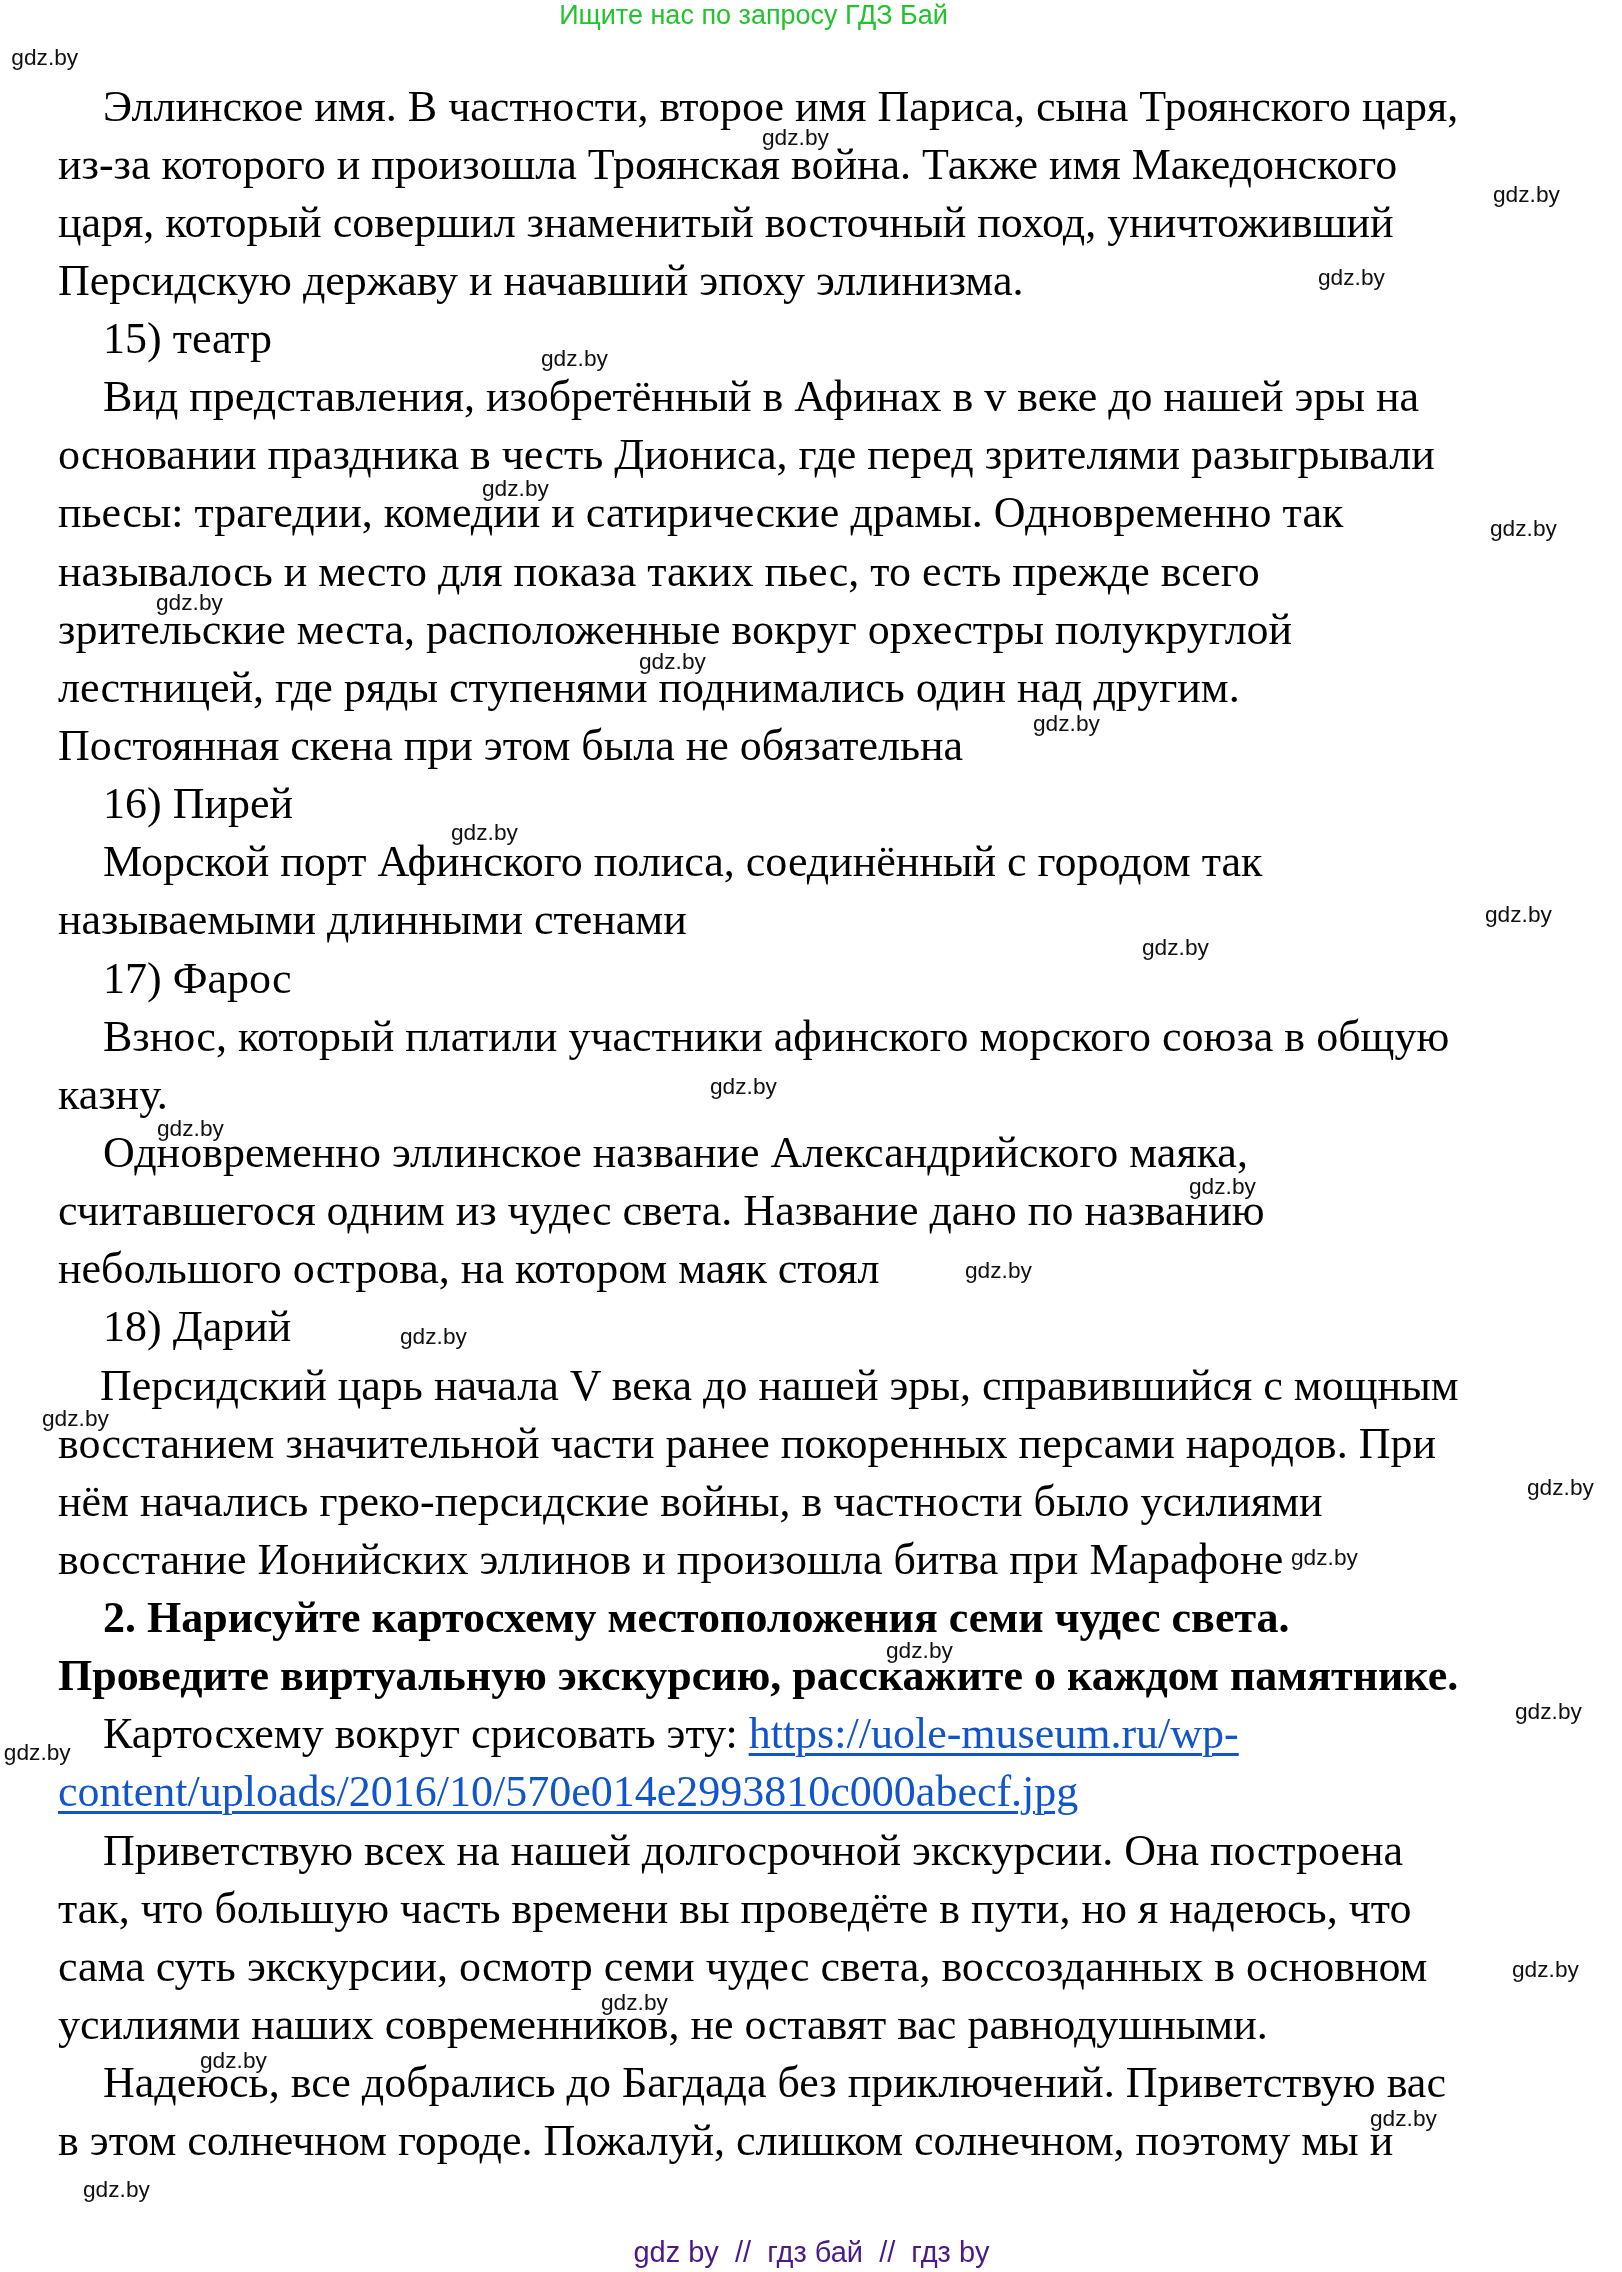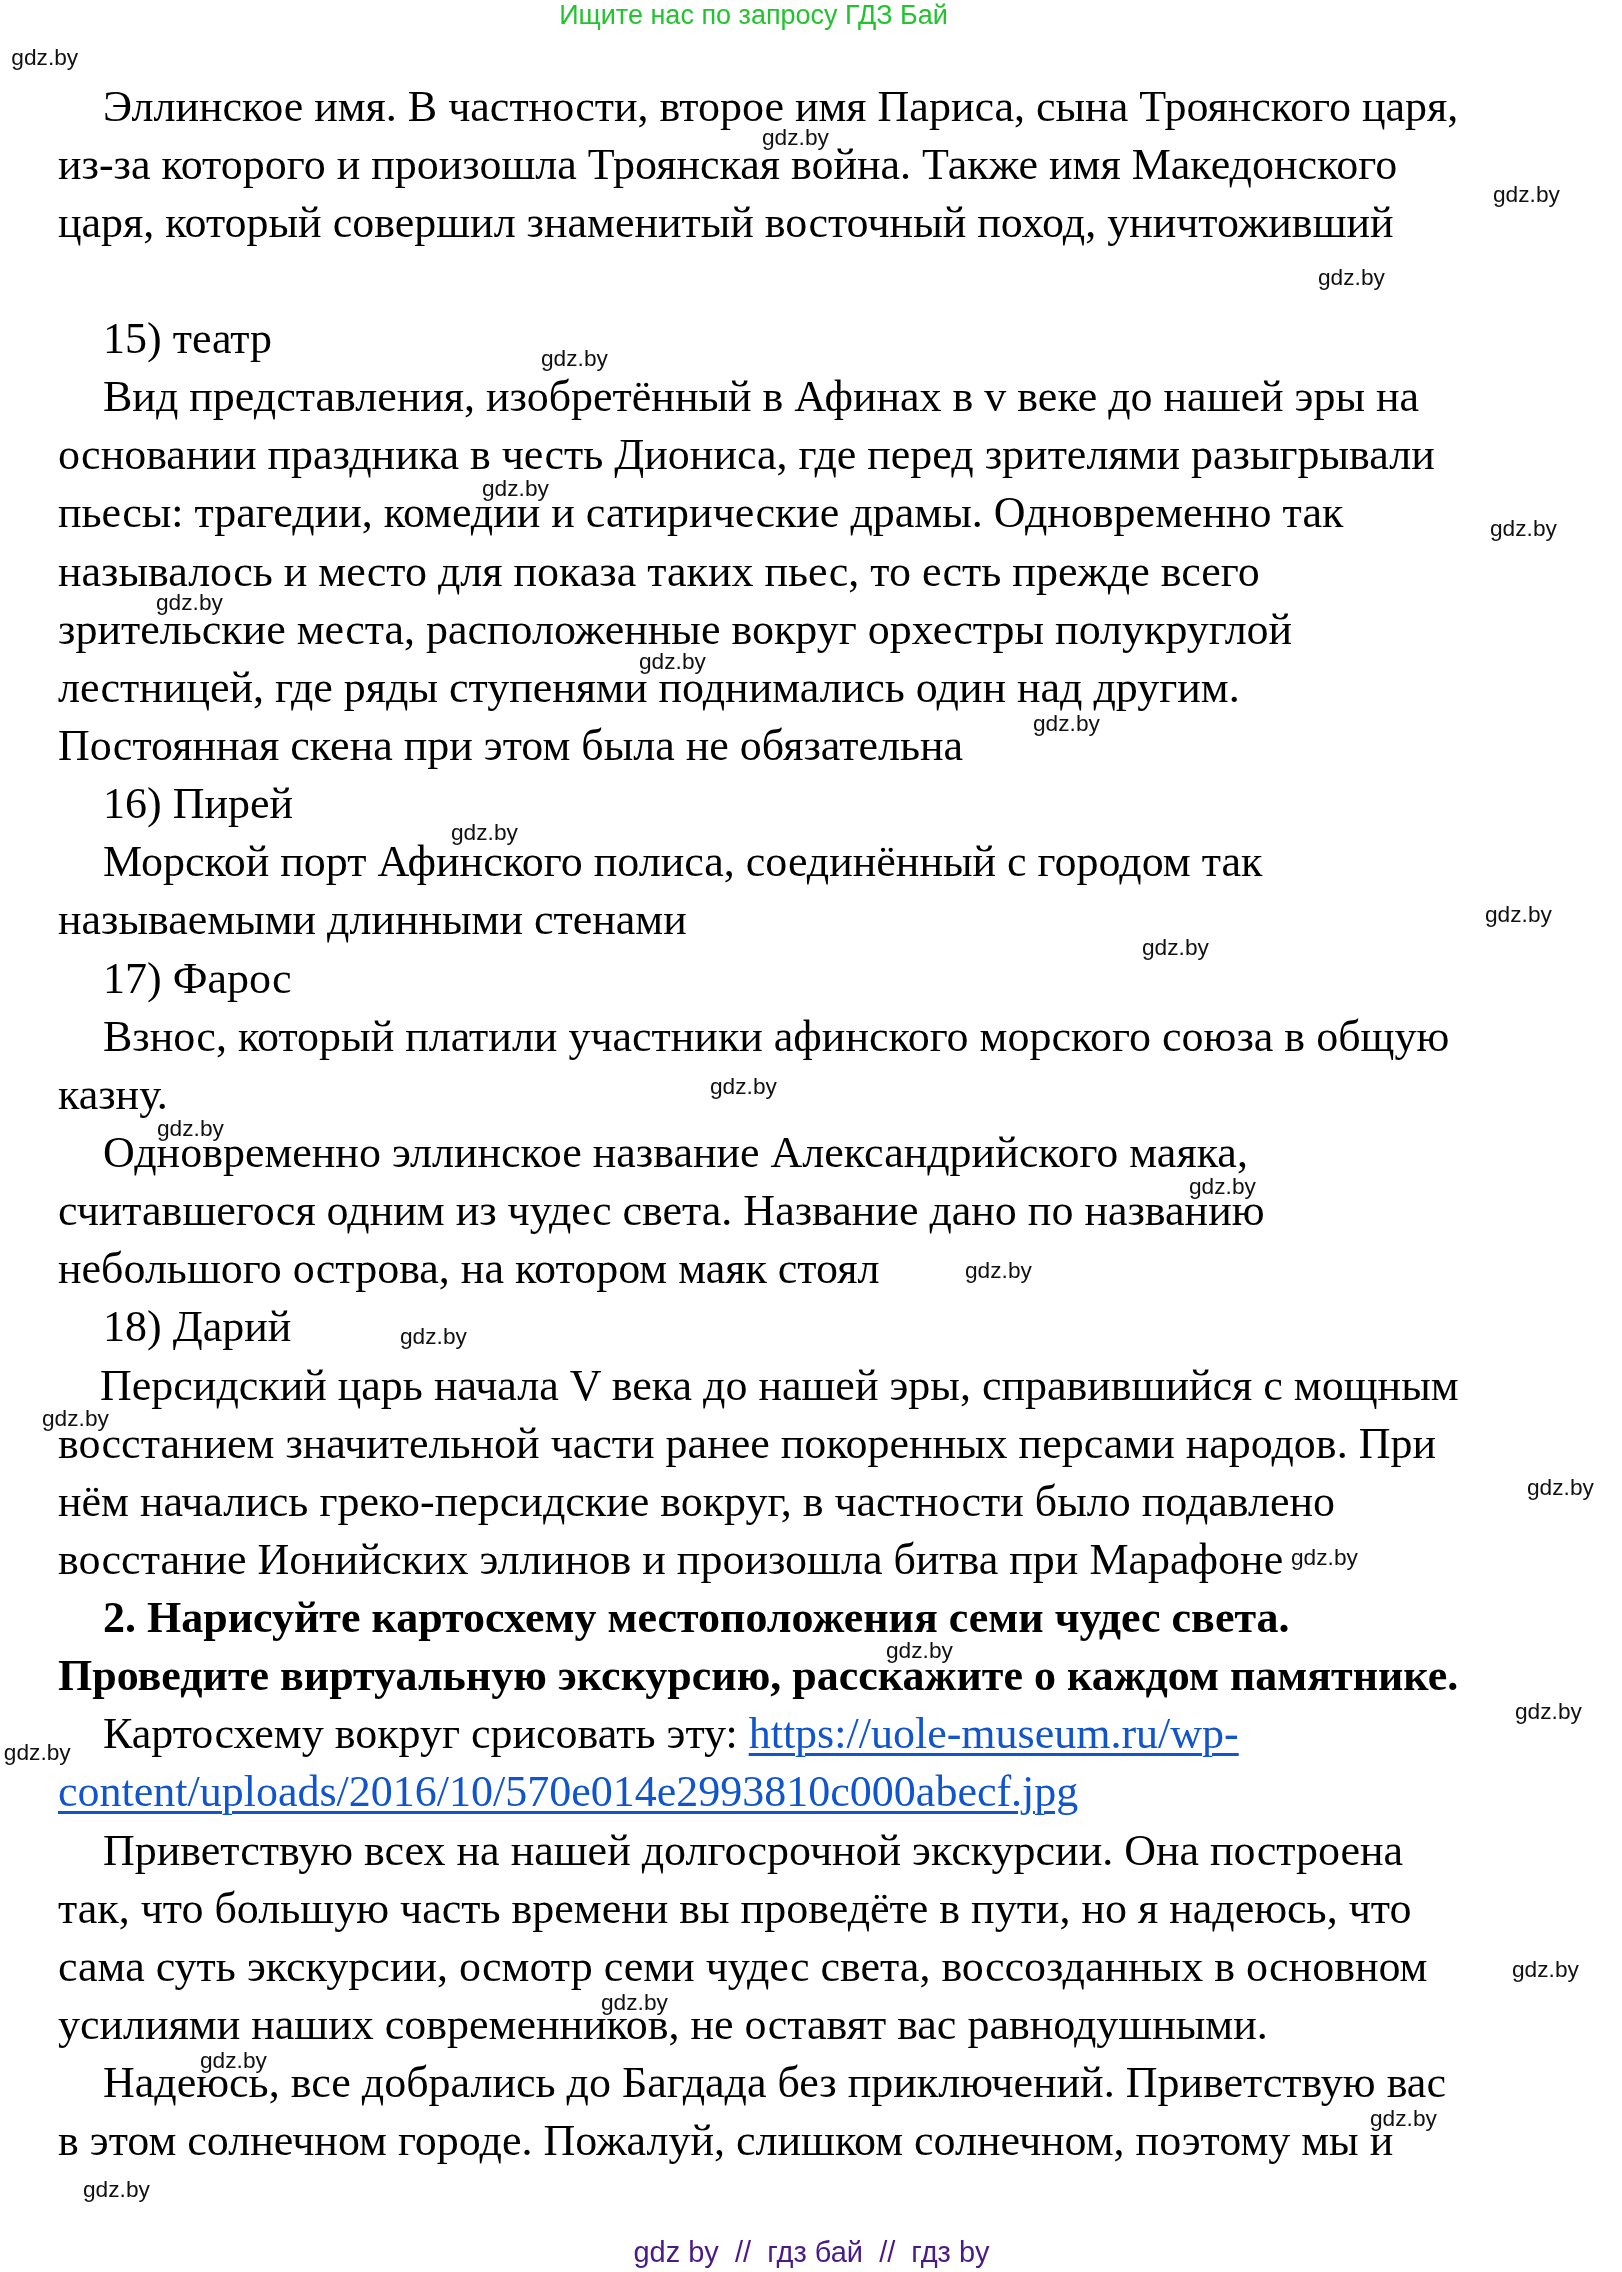--- a/index.html
+++ b/index.html
@@ -72,41 +72,42 @@
 </style>
 </head>
 <body>
 
 <div class="header-banner" style="color: rgb(34, 195, 46);">Ищите нас по запросу ГДЗ Бай</div>
 
 <div class="page" id="page">
     <div class="line" style="left: 103px; top: 82px;"><span>Эллинское имя. В частности, второе имя Париса, сына Троянского царя,</span></div>
     <div class="line" style="left: 58px; top: 140px;"><span>из-за которого и произошла Троянская война. Также имя Македонского</span></div>
     <div class="line" style="left: 58px; top: 198px;"><span>царя, который совершил знаменитый восточный поход, уничтоживший</span></div>
+    <div class="line" style="left: 58px; top: 256px;"><span>Персидскую державу и начавший эпоху эллинизма.</span></div>
     <div class="line" style="left: 103px; top: 314px;"><span>15) театр</span></div>
     <div class="line" style="left: 103px; top: 372px;"><span>Вид представления, изобретённый в Афинах в v веке до нашей эры на</span></div>
     <div class="line" style="left: 58px; top: 430px;"><span>основании праздника в честь Диониса, где перед зрителями разыгрывали</span></div>
     <div class="line" style="left: 58px; top: 488px; text-align: right;"><span>пьесы: трагедии, комедии и сатирические драмы. Одновременно так</span></div>
     <div class="line" style="left: 58px; top: 547px;"><span>называлось и место для показа таких пьес, то есть прежде всего</span></div>
     <div class="line" style="left: 58px; top: 605px;"><span>зрительские места, расположенные вокруг орхестры полукруглой</span></div>
     <div class="line" style="left: 58px; top: 663px;"><span>лестницей, где ряды ступенями поднимались один над другим.</span></div>
     <div class="line" style="left: 58px; top: 721px;"><span>Постоянная скена при этом была не обязательна</span></div>
     <div class="line" style="left: 103px; top: 779px;"><span>16) Пирей</span></div>
     <div class="line" style="left: 103px; top: 837px;"><span>Морской порт Афинского полиса, соединённый с городом так</span></div>
     <div class="line" style="left: 58px; top: 895px;"><span>называемыми длинными стенами</span></div>
     <div class="line" style="left: 103px; top: 954px;"><span>17) Фарос</span></div>
     <div class="line" style="left: 103px; top: 1012px;"><span>Взнос, который платили участники афинского морского союза в общую</span></div>
     <div class="line" style="left: 58px; top: 1070px;"><span>казну.</span></div>
     <div class="line" style="left: 103px; top: 1128px;"><span>Одновременно эллинское название Александрийского маяка,</span></div>
     <div class="line" style="left: 58px; top: 1186px;"><span>считавшегося одним из чудес света. Название дано по названию</span></div>
     <div class="line" style="left: 58px; top: 1244px;"><span>небольшого острова, на котором маяк стоял</span></div>
     <div class="line" style="left: 103px; top: 1302px;"><span>18) Дарий</span></div>
     <div class="line" style="left: 100px; top: 1361px;"><span>Персидский царь начала V века до нашей эры, справившийся с мощным</span></div>
     <div class="line" style="left: 58px; top: 1419px;"><span>восстанием значительной части ранее покоренных персами народов. При</span></div>
-    <div class="line" style="left: 58px; top: 1477px;"><span>нём начались греко-персидские вокруг, в частности было подавлено</span></div>
+    <div class="line" style="left: 58px; top: 1477px;"><span>нём начались греко-персидские войны, в частности было усилиями</span></div>
     <div class="line" style="left: 58px; top: 1535px;"><span>восстание Ионийских эллинов и произошла битва при Марафоне</span></div>
     <div class="line bold" style="left: 103px; top: 1593px;"><span>2. Нарисуйте картосхему местоположения семи чудес света.</span></div>
     <div class="line bold" style="left: 58px; top: 1651px;"><span>Проведите виртуальную экскурсию, расскажите о каждом памятнике.</span></div>
     <div class="line" style="left: 103px; top: 1709px;"><span>Картосхему вокруг срисовать эту: </span><span class="link" style="color: rgb(17, 85, 204);">https://uole-museum.ru/wp-</span></div>
     <div class="line" style="left: 58px; top: 1767px;"><span></span><span class="link" style="color: rgb(17, 85, 204);">content/uploads/2016/10/570e014e2993810c000abecf.jpg</span></div>
     <div class="line" style="left: 58px; top: 1884px;"><span>так, что большую часть времени вы проведёте в пути, но я надеюсь, что</span></div>
     <div class="line" style="left: 103px; top: 1826px;"><span>Приветствую всех на нашей долгосрочной экскурсии. Она построена</span></div>
     <div class="line" style="left: 58px; top: 1942px;"><span>сама суть экскурсии, осмотр семи чудес света, воссозданных в основном</span></div>
     <div class="line" style="left: 58px; top: 2000px;"><span>усилиями наших современников, не оставят вас равнодушными.</span></div>
     <div class="line" style="left: 103px; top: 2058px;"><span>Надеюсь, все добрались до Багдада без приключений. Приветствую вас</span></div>

